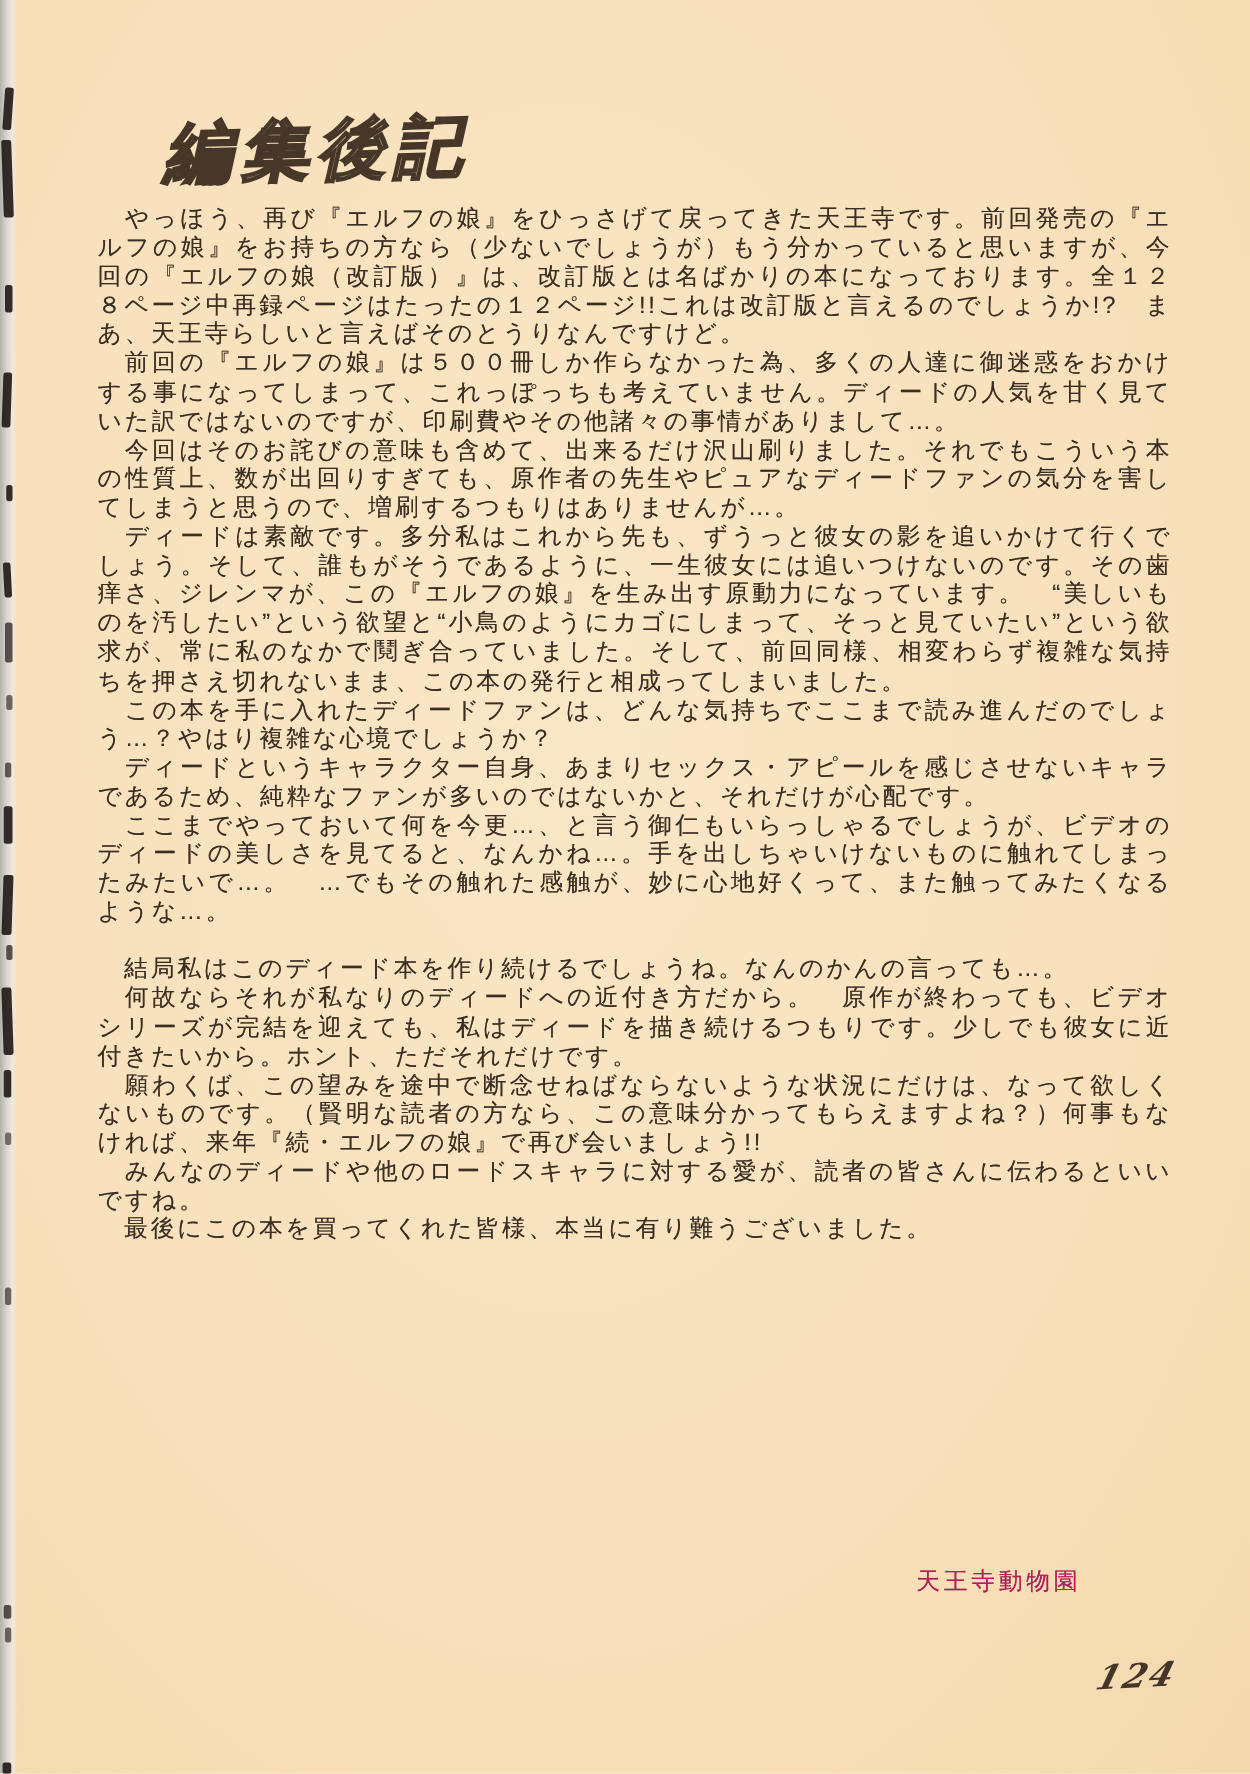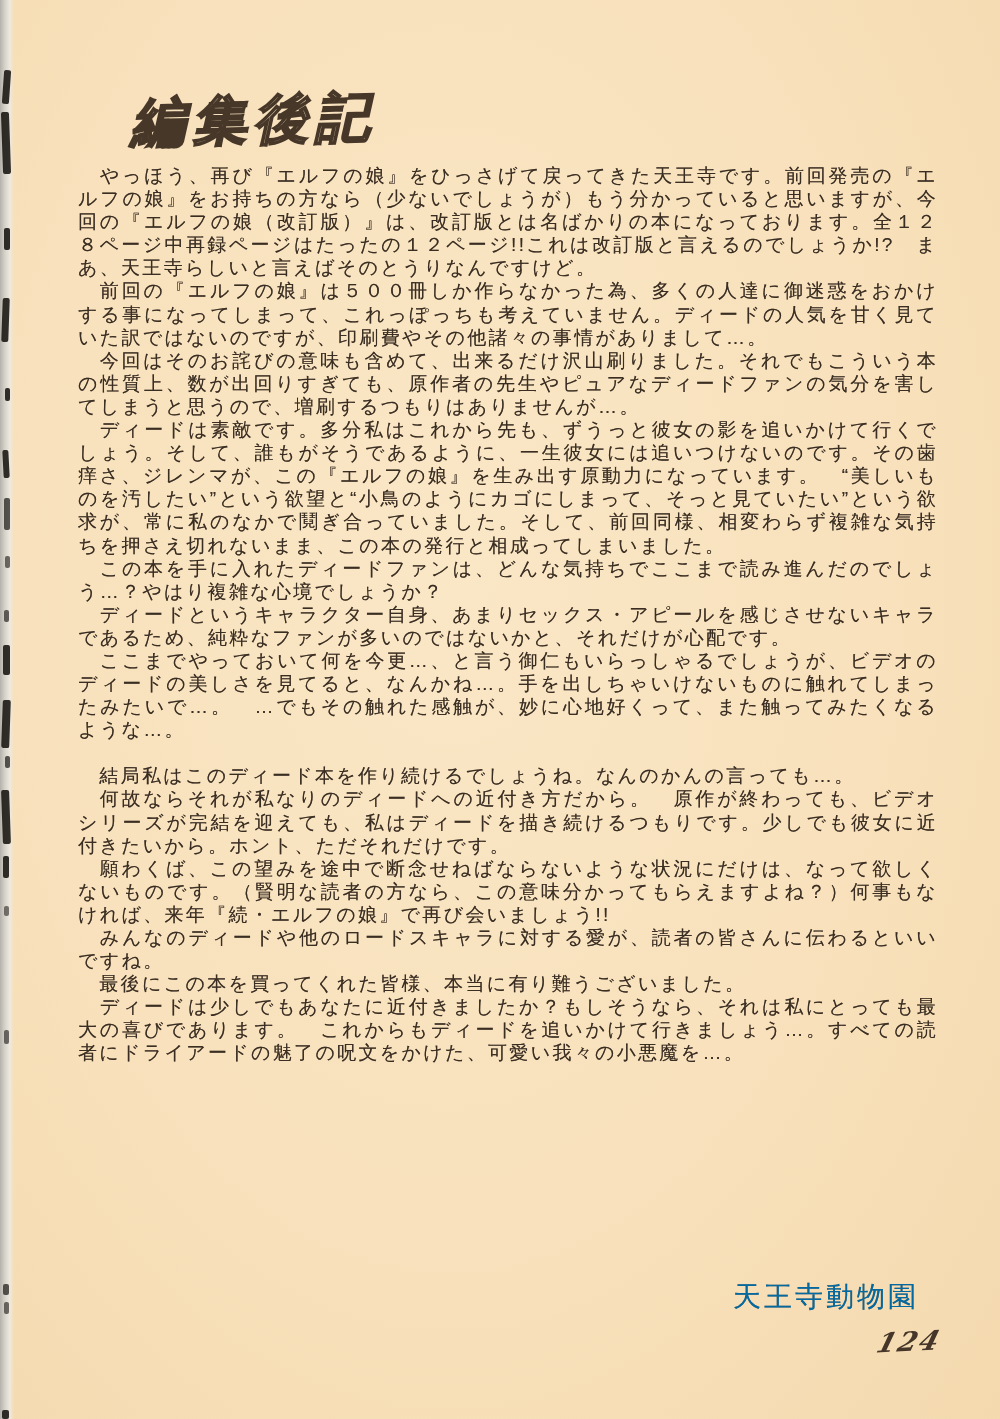--- a/index.html
+++ b/index.html
@@ -54,23 +54,23 @@
     line-height:21px;
     border:1.6px solid #3a2e23;
     border-radius:50%;
     text-align:center;
     font-size:14px;
     letter-spacing:0;
     vertical-align:-2px;
     box-sizing:border-box;
   }
   .signature{
-    position:absolute;left:733px;top:1278px;
-    font-size:28px;letter-spacing:3px;
-    color:#0369a1;
+    position:absolute;left:733px;top:1252px;
+    font-size:19px;letter-spacing:3px;
+    color:#be185d;
     text-shadow:0 0 .5px rgba(58,46,35,.55);
     white-space:nowrap;
   }
   .page-number{
     position:absolute;left:878px;top:1326px;
     font-family:"DejaVu Serif", serif;
     font-style:italic;
     font-weight:bold;
     font-size:27px;
     letter-spacing:2px;
@@ -111,18 +111,17 @@
     <p class="para"><span>　今回はそのお詫びの意味も含めて、出来るだけ沢山刷りました。それでもこういう本の性質上、数が出回りすぎても、原作者の先生やピュアなディードファンの気分を害してしまうと思うので、増刷するつもりはありませんが…。</span></p>
     <p class="para"><span>　ディードは素敵です。多分私はこれから先も、ずうっと彼女の影を追いかけて行くでしょう。そして、誰もがそうであるように、一生彼女には追いつけないのです。その歯痒さ、ジレンマが、この『エルフの娘』を生み出す原動力になっています。　“美しいものを汚したい”という欲望と“小鳥のようにカゴにしまって、そっと見ていたい”という欲求が、常に私のなかで鬩ぎ合っていました。そして、前回同様、相変わらず複雑な気持ちを押さえ切れないまま、この本の発行と相成ってしまいました。</span></p>
     <p class="para"><span>　この本を手に入れたディードファンは、どんな気持ちでここまで読み進んだのでしょう…？やはり複雑な心境でしょうか？</span></p>
     <p class="para"><span>　ディードというキャラクター自身、あまりセックス・アピールを感じさせないキャラであるため、純粋なファンが多いのではないかと、それだけが心配です。</span></p>
     <p class="para"><span>　ここまでやっておいて何を今更…、と言う御仁もいらっしゃるでしょうが、ビデオのディードの美しさを見てると、なんかね…。手を出しちゃいけないものに触れてしまったみたいで…。　…でもその触れた感触が、妙に心地好くって、また触ってみたくなるような…。</span></p>
     <p class="para gap"><span>　結局私はこのディード本を作り続けるでしょうね。なんのかんの言っても…。</span></p>
     <p class="para"><span>　何故ならそれが私なりのディードへの近付き方だから。　原作が終わっても、ビデオシリーズが完結を迎えても、私はディードを描き続けるつもりです。少しでも彼女に近付きたいから。ホント、ただそれだけです。</span></p>
     <p class="para"><span>　願わくば、この望みを途中で断念せねばならないような状況にだけは、なって欲しくないものです。（賢明な読者の方なら、この意味分かってもらえますよね？）何事もなければ、来年『続・エルフの娘』で再び会いましょう!!</span></p>
     <p class="para"><span>　みんなのディードや他のロードスキャラに対する愛が、読者の皆さんに伝わるといいですね。</span></p>
     <p class="para"><span>　最後にこの本を買ってくれた皆様、本当に有り難うございました。</span></p>
-    <p class="para"><span>　ディードは少しでもあなたに近付きましたか？もしそうなら、それは私にとっても最大の喜びであります。　これからもディードを追いかけて行きましょう…。すべての読者にドライアードの魅了の呪文をかけた、可愛い我々の小悪魔を…。</span></p>
   </div>
 
 <div class="signature">天王寺動物園</div>
 
 <div class="page-number">124</div>
 
 </body></html>

